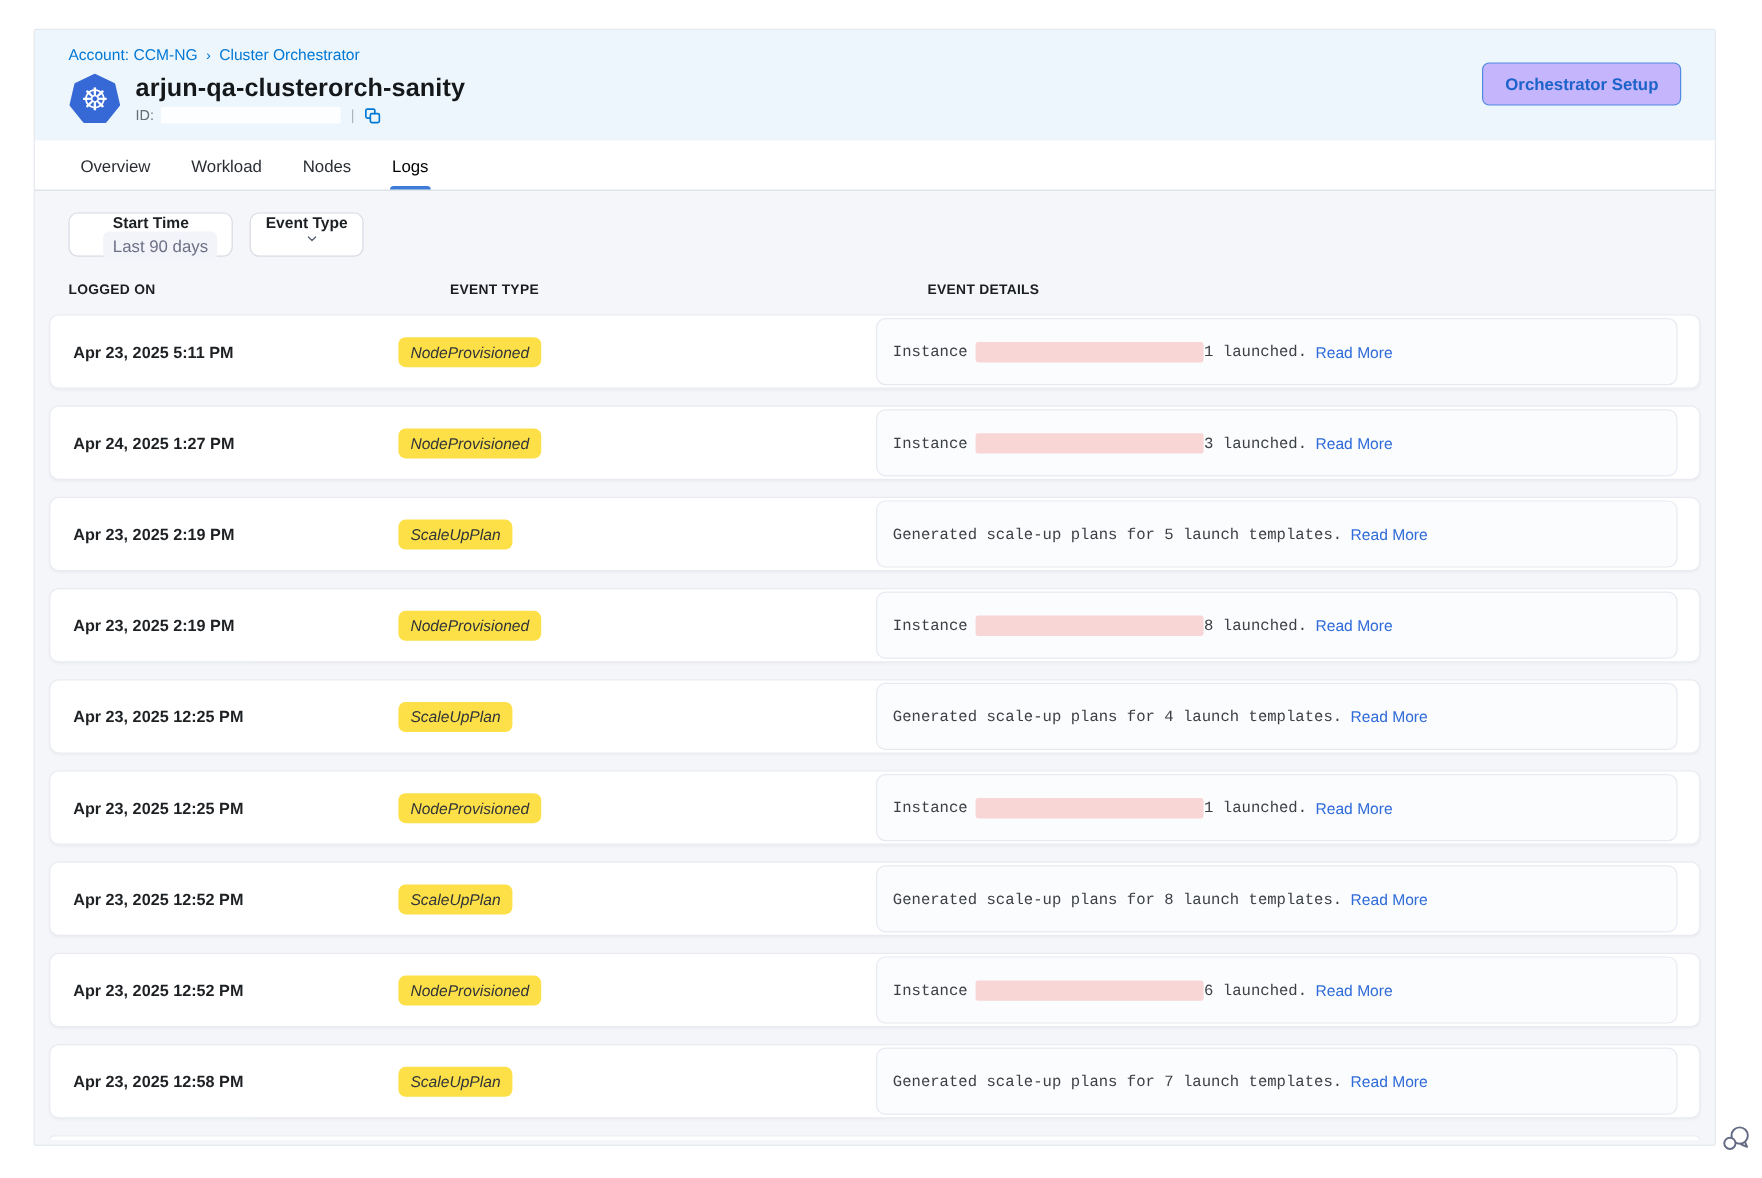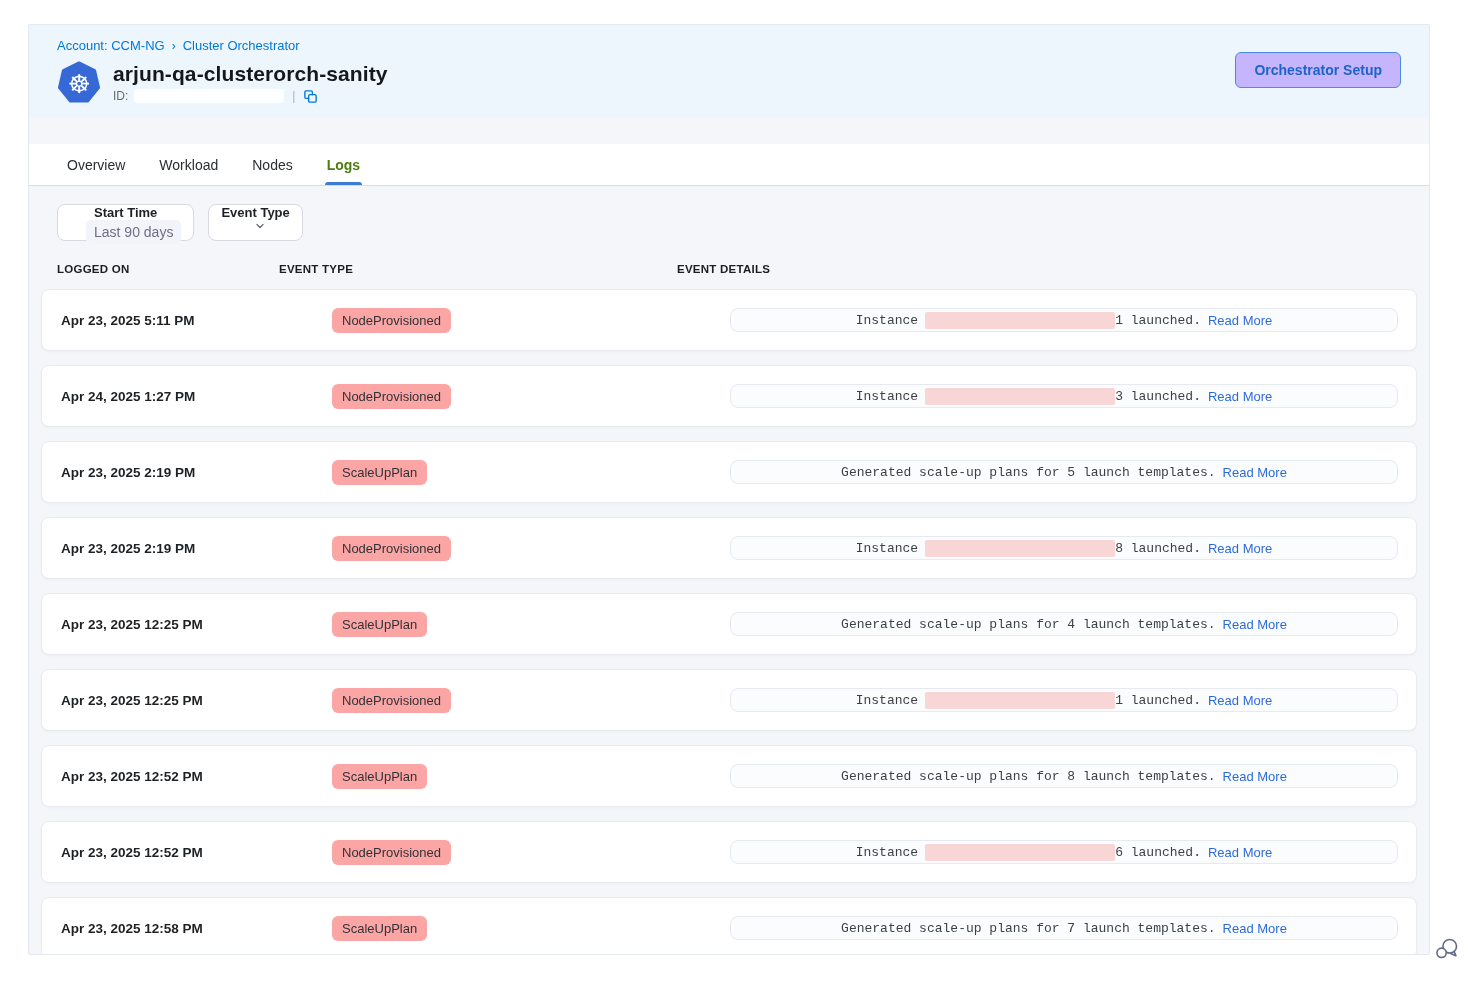--- a/index.html
+++ b/index.html
@@ -22,52 +22,52 @@
   .id-redacted { display: inline-block; width: 150px; height: 14px; background: rgba(255,255,255,.85); margin: 0 8px 0 6px; border-radius: 2px; }
   .id-sep { color: #aab3ba; margin-right: 8px; }
   .copy-icon { cursor: pointer; display: inline-flex; }
   .setup-btn {
     margin-top: 14px; background: #c4b5fd; border: 1px solid #4e8ae0; color: #1d63c9;
     font-weight: bold; font-size: 14px; padding: 9px 18px; border-radius: 6px; cursor: pointer;
     font-family: "Liberation Sans", sans-serif;
   }
 
   
-  .tabs-bar { background: #ffffff; border-bottom: 1px solid #d9dde3; padding: 0 0 0 36px; display: flex; gap: 30px; height: 42px; align-items: stretch; margin-top: 27px; }
+  .tabs-bar { background: #ffffff; border-bottom: 1px solid #d9dde3; padding: 0 0 0 36px; display: flex; gap: 30px; height: 42px; align-items: stretch; }
   .tab { display: flex; align-items: center; font-size: 14px; color: #2a2e33; font-weight: 500; cursor: pointer; position: relative; padding: 0 2px; }
-  .tab.active { font-weight: bold; color: #4d7c0f; }
+  .tab.active { font-weight: normal; color: #000000; }
   .tab.active::after { content: ""; position: absolute; left: 0; right: 0; bottom: 0; height: 3px; border-radius: 3px 3px 0 0; background: #3d7bd9; }
 
   
   .content { padding: 18px 12px 0 12px; }
 
   .filters { display: flex; gap: 14px; margin: 0 0 22px 16px; }
   .filter-control { background: #ffffff; border: 1px solid #d8dae3; border-radius: 8px; height: 37px; display: flex; align-items: center; padding: 0 12px; cursor: pointer; flex-direction: column; }
   .filter-label { font-size: 13px; font-weight: bold; color: #1d2024; }
   .filter-divider { width: 1px; height: 16px; background: #dcdee6; margin: 0 8px; }
   .filter-pill { background: #f3f3fa; color: #6d7085; font-size: 14px; padding: 4px 8px; border-radius: 5px; margin-left: 16px; }
   .chevron-down { margin-left: 8px; display: inline-flex; }
 
   .table-head { display: flex; padding: 0 0 14px 16px; }
   .th { font-size: 11.5px; font-weight: bold; color: #1b1e21; letter-spacing: .25px; }
-  .th.c1 { width: 222px; }
+  .th.c1 { width: 318px; }
   .th.c2 { width: 398px; }
   .th.c3 { flex: 1; }
 
   .log-row {
     background: #ffffff; border: 1px solid #e9ebf1; border-radius: 8px; height: 62px;
     display: flex; align-items: center; margin-bottom: 14px; box-shadow: 0 1px 2px rgba(40,48,70,.04);
   }
   .cell-date { width: 290px; padding-left: 19px; font-size: 13.5px; font-weight: bold; color: #1e2124; }
   .cell-type { width: 398px; }
-  .type-badge { display: inline-block; background: #fca5a5; color: #303338; font-size: 13px; padding: 5px 10px; border-radius: 6px; }
+  .type-badge { display: inline-block; background: #fde047; color: #303338; font-size: 13px; padding: 5px 10px; border-radius: 6px; font-style: italic; }
   .cell-details { flex: 1; margin-right: 18px; }
   .details-box {
-    background: #fbfcfe; border: 1px solid #e7e9f0; border-radius: 8px; height: 24px;
-    display: flex; align-items: center; padding: 0 13px; overflow: hidden; justify-content: center;
+    background: #fbfcfe; border: 1px solid #e7e9f0; border-radius: 8px; height: 56px;
+    display: flex; align-items: center; padding: 0 13px; overflow: hidden;
   }
   .mono { font-family: "Liberation Mono", monospace; font-size: 13px; color: #3c3f44; white-space: pre; }
   .redaction { display: inline-block; width: 190px; height: 17px; background: #f8d6d6; margin-left: 7px; border-radius: 2px; }
   .read-more { font-size: 13px; font-weight: 500; color: #2f6bd8; text-decoration: none; margin-left: 7px; cursor: pointer; white-space: nowrap; }
 
   .partial-row { background: #ffffff; border: 1px solid #e9ebf1; border-bottom: none; border-radius: 8px 8px 0 0; height: 4px; }
 
   .chat-fab { position: absolute; right: 8px; bottom: 20px; width: 26px; height: 26px; cursor: pointer; }
 </style>
 </head>

